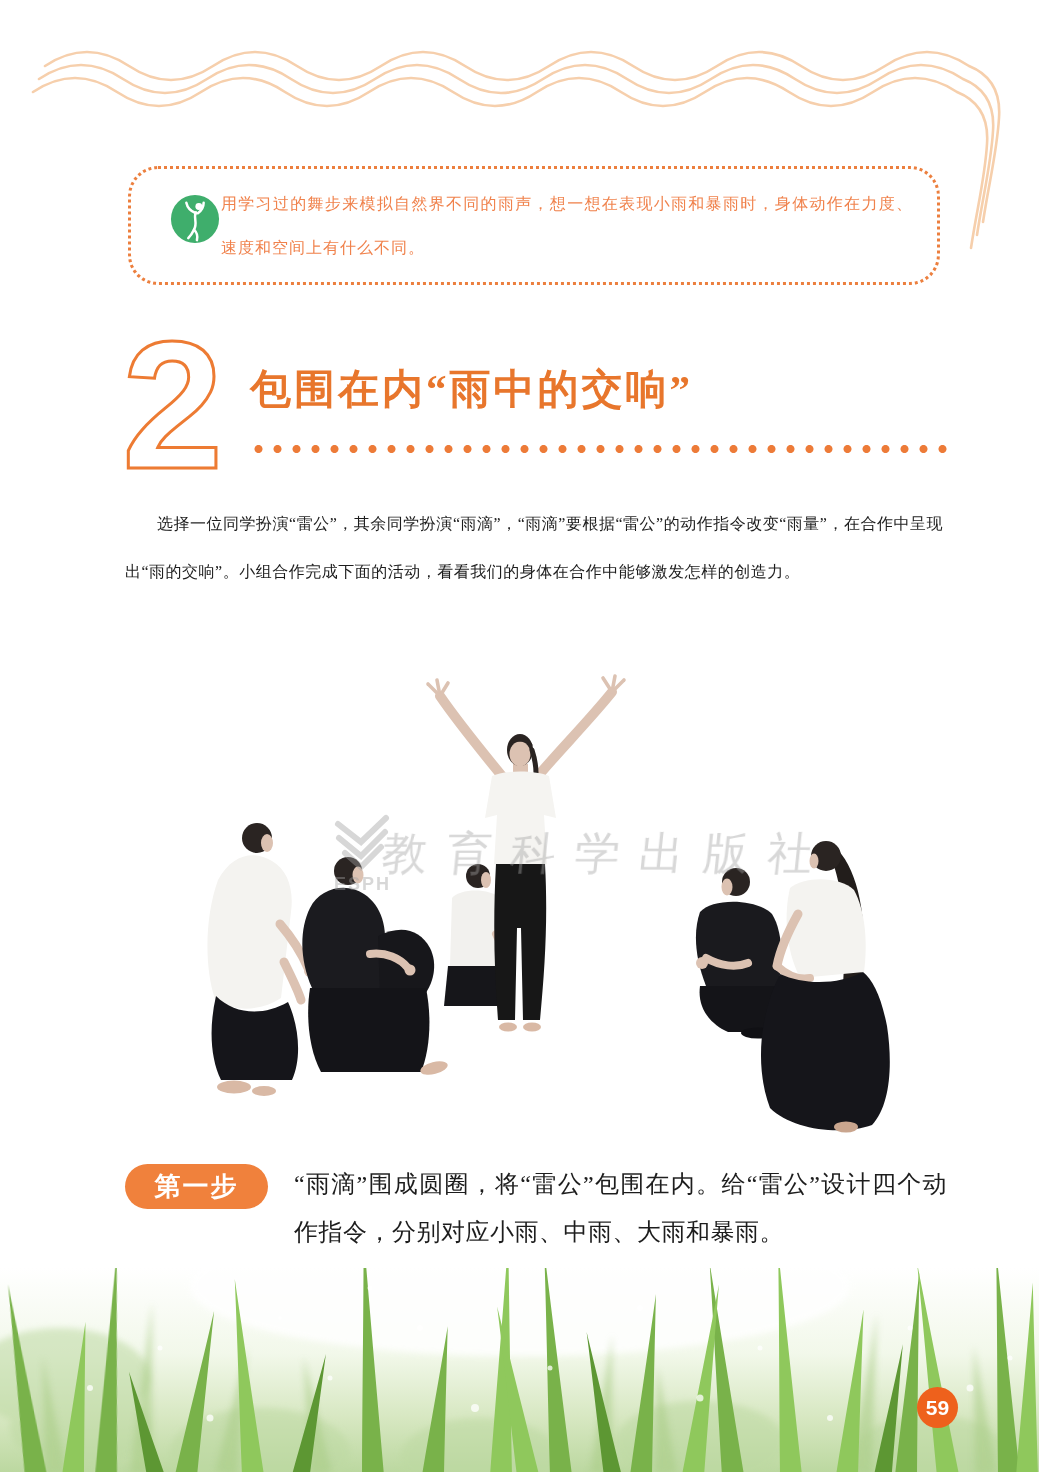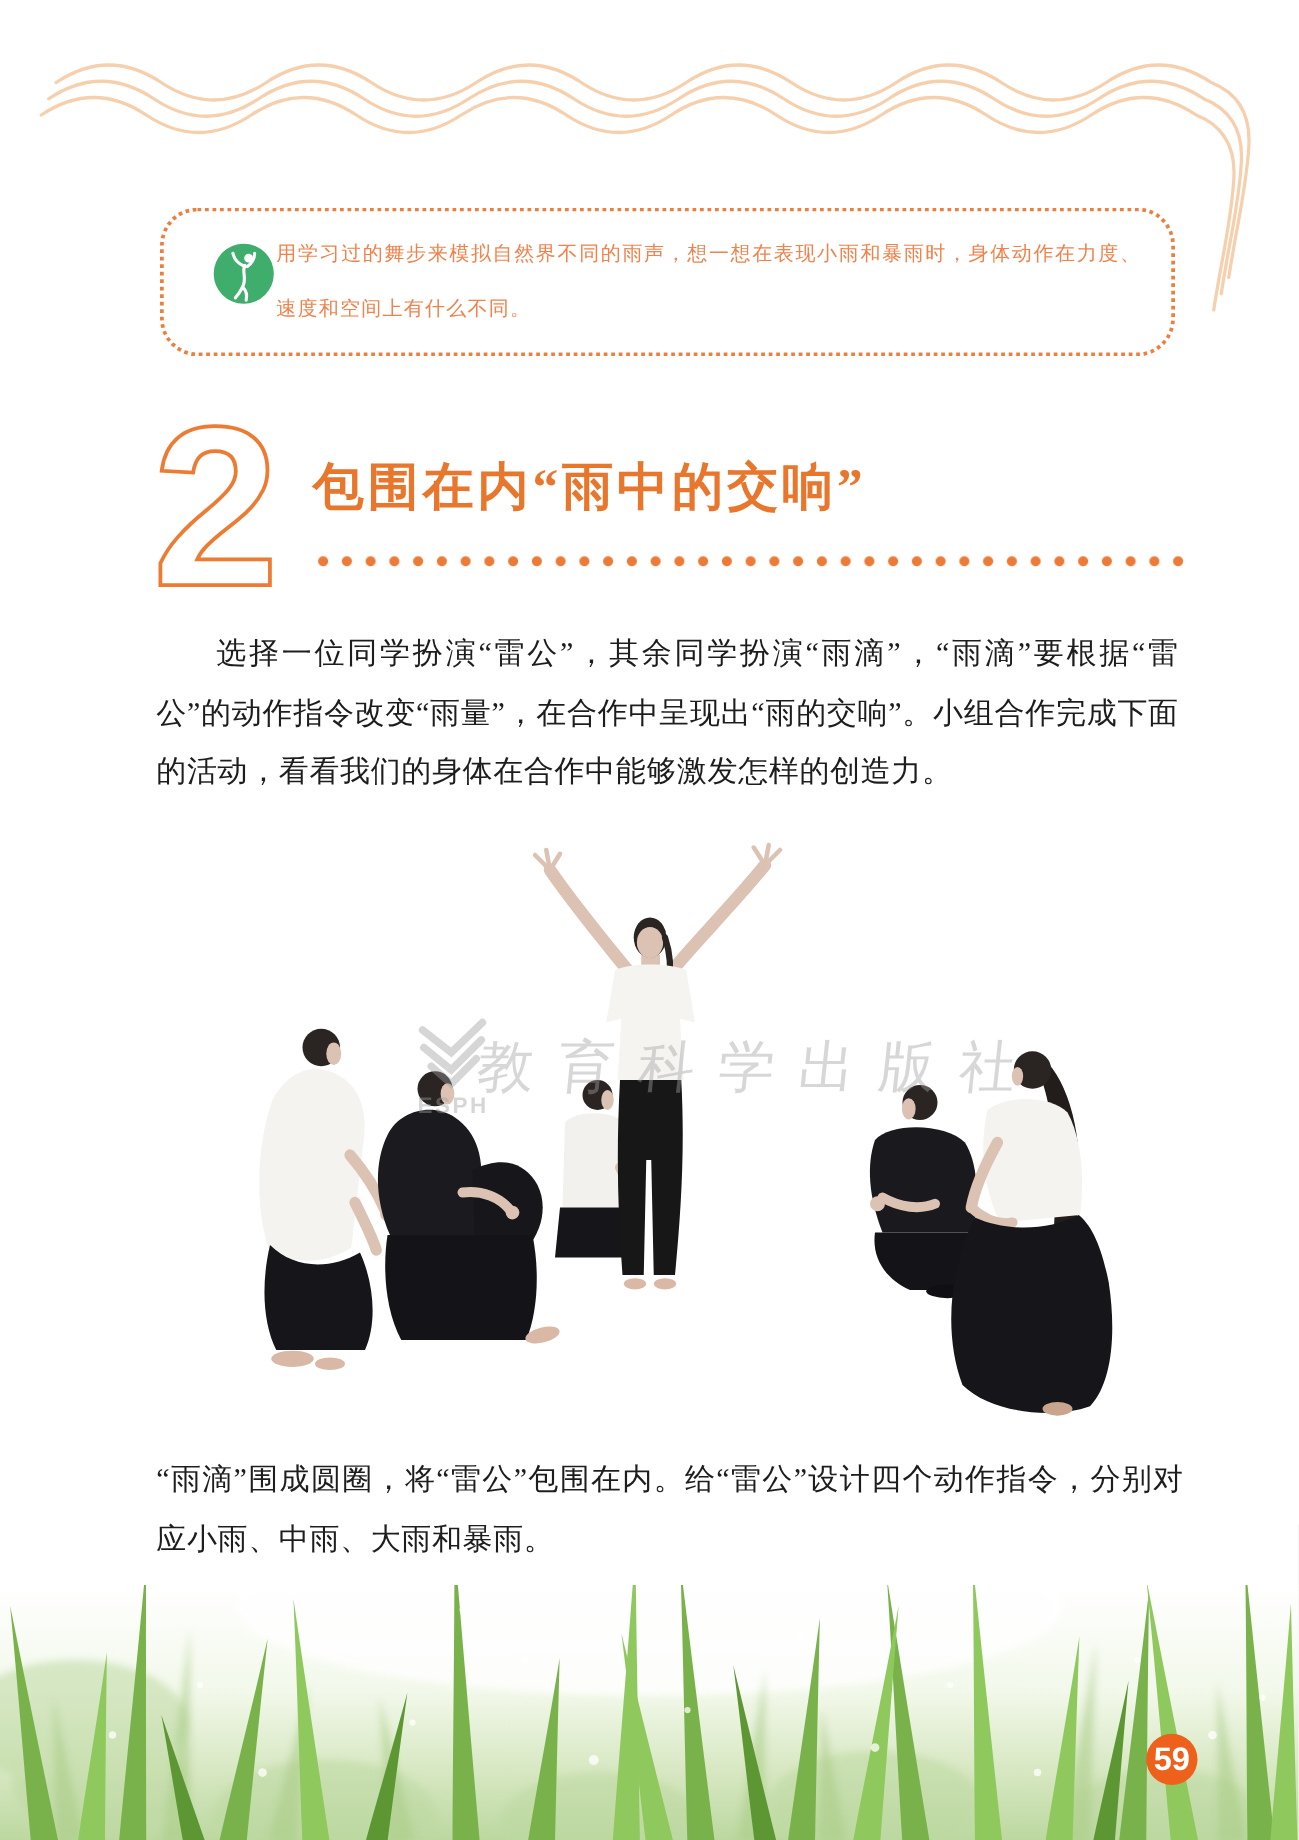--- a/index.html
+++ b/index.html
@@ -33,21 +33,21 @@
   }
   .dotted-line{
     position:absolute;left:249px;top:442px;width:698px;height:14px;
     background-image:radial-gradient(circle,#ED7B38 3.6px,rgba(237,123,56,0) 4.4px);
     background-size:19px 14px;background-repeat:repeat-x;background-position:0 center;
   }
   
   .intro{
     position:absolute;left:125px;top:500px;width:818px;margin:0;
     font-family:"Liberation Serif",serif;
-    font-size:24px;line-height:47.5px;color:#1d1d1d;
+    font-size:16px;line-height:47.5px;color:#1d1d1d;
     text-align:justify;text-indent:2em;letter-spacing:0.5px;
   }
   
   .photo{position:absolute;left:140px;top:666px;width:770px;height:478px;}
   
   .step{
     position:absolute;left:125px;top:1160px;width:822px;margin:0;
     font-family:"Liberation Serif",serif;
     font-size:24px;line-height:48px;color:#1d1d1d;text-align:justify;letter-spacing:0.5px;
   }
@@ -55,21 +55,21 @@
     float:left;width:143px;height:45px;margin:4px 26px 0 0;
     background:#F0813C;border-radius:24px;
     color:#ffffff;font-family:"Liberation Sans",sans-serif;
     font-size:26px;font-weight:bold;text-align:center;line-height:45px;letter-spacing:2px;
   }
   
   .grass{position:absolute;left:0;top:1268px;width:1039px;height:204px;}
   .page-num{
     position:absolute;left:917px;top:1387px;width:41px;height:41px;
     background:#EE611C;border-radius:50%;
-    color:#ffffff;font-size:26px;font-weight:bold;
+    color:#ffffff;font-size:21px;font-weight:bold;
     display:flex;align-items:center;justify-content:center;
     z-index:5;
   }
 </style>
 </head>
 <body>
 
 <div class="page">
 
   <svg class="waves" viewBox="0 0 1039 270">
@@ -185,20 +185,21 @@
         <path d="M198 158 L221 176 L246 152"></path>
         <path d="M199 172 L221 190 L245 166"></path>
         <path d="M205 187 L221 201 L241 181"></path>
       </g>
       <text x="194" y="224" font-family="Liberation Sans, sans-serif" font-size="18" font-weight="bold" fill="#9f9f9f" letter-spacing="2">ESPH</text>
       <text x="262" y="203" font-family="Liberation Serif, serif" font-size="45" fill="#a2a2a2" letter-spacing="4" transform="skewX(-6)">教 育 科 学 出 版 社</text>
     </g>
   </svg>
 
   <p class="step">
+    <span class="step-pill">第一步</span>
     <span class="step-text">“雨滴”围成圆圈，将“雷公”包围在内。给“雷公”设计四个动作指令，分别对应小雨、中雨、大雨和暴雨。</span>
   </p>
 
   <svg class="grass" viewBox="0 0 1039 204">
     <defs>
       <linearGradient id="gBg" x1="0" y1="0" x2="0" y2="1">
         <stop offset="0" stop-color="#ffffff"></stop>
         <stop offset="0.42" stop-color="#f2f8ea"></stop>
         <stop offset="0.72" stop-color="#d8e8c3"></stop>
         <stop offset="1" stop-color="#bcd8a0"></stop>

